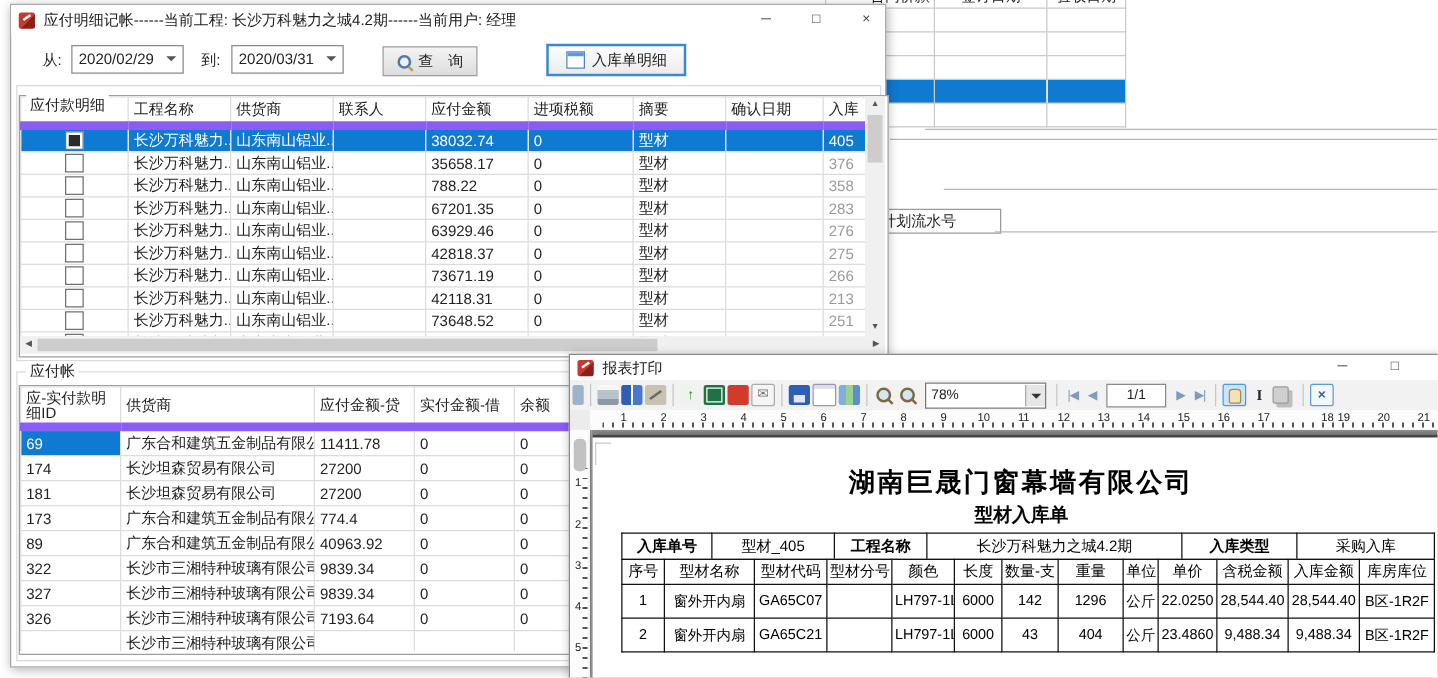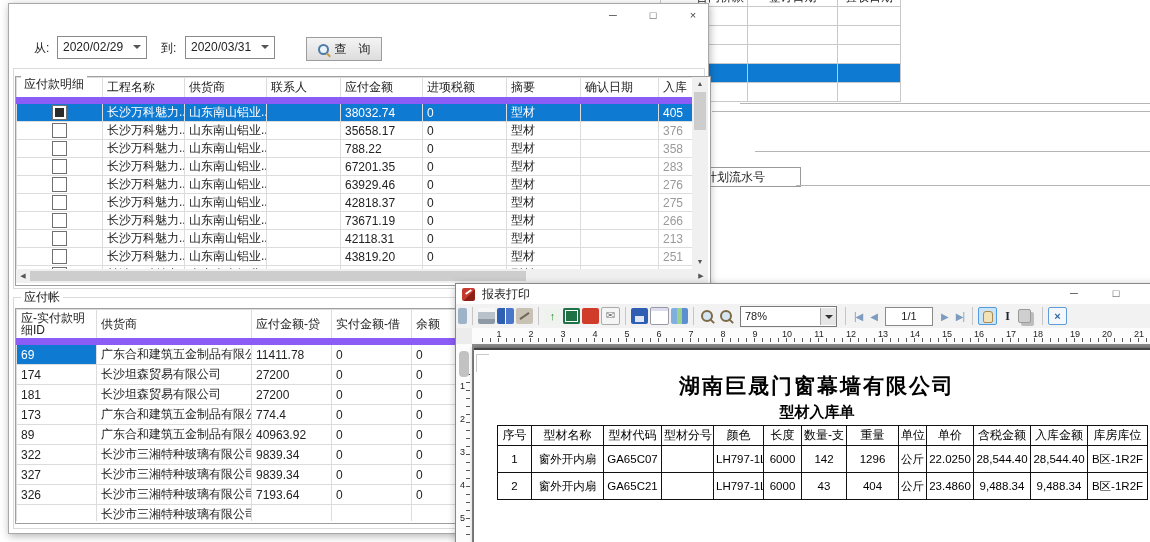--- a/index.html
+++ b/index.html
@@ -158,35 +158,43 @@
   <div class="bgline" style="left:740px;top:103px;width:410px"></div>
   <div class="bgline" style="left:712px;top:111px;width:438px"></div>
   <div class="bgline" style="left:755px;top:151px;width:395px"></div>
   <div class="bgcell">
     <span>计划流水号</span>
   </div>
   <div class="bgline" style="left:796px;top:185px;width:354px"></div>
 </div>
 
 <div id="win1" class="win">
+  <div class="titlebar">
+    <span class="appico"></span>
+    <span class="ttext">应付明细记帐------当前工程: 长沙万科魅力之城4.2期------当前用户: 经理</span>
+  </div>
   <span class="wbtn" style="left:594px">─</span>
   <span class="wbtn" style="left:634px">□</span>
   <span class="wbtn" style="left:674px">×</span>
 
   <span class="flabel" style="left:25px;top:36px">从:</span>
   <div class="combo" style="left:48px;top:32px;width:65px">
     <span>2020/02/29</span>
   </div>
   <span class="flabel" style="left:152px;top:36px">到:</span>
   <div class="combo" style="left:176px;top:32px;width:65px">
     <span>2020/03/31</span>
   </div>
   <div class="btn" style="left:297px;top:33px;width:74px;height:22px">
     <span class="mag"></span>
     <span>查　询</span>
+  </div>
+  <div class="btn focus" style="left:428px;top:31px;width:108px;height:22px">
+    <span class="winic"></span>
+    <span>入库单明细</span>
   </div>
 
   <span class="fslabel" style="left:12px;top:72px">应付款明细</span>
   <div class="fs" style="left:4px;top:64px;width:690px;height:219px"></div>
 
   <div class="gridwrap" style="left:6px;top:72px;width:694px;height:208px">
     <div class="clip" style="width:676px;height:192px">
       <table class="grid" id="t1" style="width:676px">
         <colgroup>
             <col style="width:86px">
@@ -300,21 +308,21 @@
             <td>0</td>
             <td>型材</td>
             <td></td>
             <td class="gray">213</td>
           </tr>
             <tr>
             <td class="cbtd"><span class="cb"></span></td>
             <td>长沙万科魅力...</td>
             <td>山东南山铝业...</td>
             <td></td>
-            <td>43819.20</td>
+            <td>73648.52</td>
             <td>0</td>
             <td>型材</td>
             <td></td>
             <td class="gray">251</td>
           </tr>
             <tr>
             <td class="cbtd"><span class="cb"></span></td>
             <td>长沙万科魅力...</td>
             <td>山东南山铝业...</td>
             <td></td>
@@ -500,21 +508,21 @@
       <span class="rnum" style="left: 251px;">8</span>
       <span class="rnum" style="left: 283px;">9</span>
       <span class="rnum" style="left: 315px;">10</span>
       <span class="rnum" style="left: 347px;">11</span>
       <span class="rnum" style="left: 379px;">12</span>
       <span class="rnum" style="left: 411px;">13</span>
       <span class="rnum" style="left: 443px;">14</span>
       <span class="rnum" style="left: 475px;">15</span>
       <span class="rnum" style="left: 507px;">16</span>
       <span class="rnum" style="left: 539px;">17</span>
-      <span class="rnum" style="left: 566px;">18</span>
+      <span class="rnum" style="left: 590px;">18</span>
       <span class="rnum" style="left: 603px;">19</span>
       <span class="rnum" style="left: 635px;">20</span>
       <span class="rnum" style="left: 667px;">21</span>
     </div>
 
   <div class="preview">
     <div class="vruler">
       <div class="vthumb"></div>
     <span class="rnum" style="top: 42px;">1</span>
         <span class="rnum" style="top: 75px;">2</span>
@@ -531,20 +539,28 @@
           <colgroup>
               <col style="width:72px">
               <col style="width:98px">
               <col style="width:74px">
               <col style="width:204px">
               <col style="width:92px">
               <col style="width:110px">
             </colgroup>
           <tbody>
 
+          <tr>
+              <td class="lbl">入库单号</td>
+              <td>型材_405</td>
+              <td class="lbl">工程名称</td>
+              <td>长沙万科魅力之城4.2期</td>
+              <td class="lbl">入库类型</td>
+              <td>采购入库</td>
+            </tr>
             </tbody>
         </table>
         <table class="rpt" id="ritems">
           <colgroup>
               <col style="width:34px">
               <col style="width:72px">
               <col style="width:58px">
               <col style="width:52px">
               <col style="width:50px">
               <col style="width:38px">

